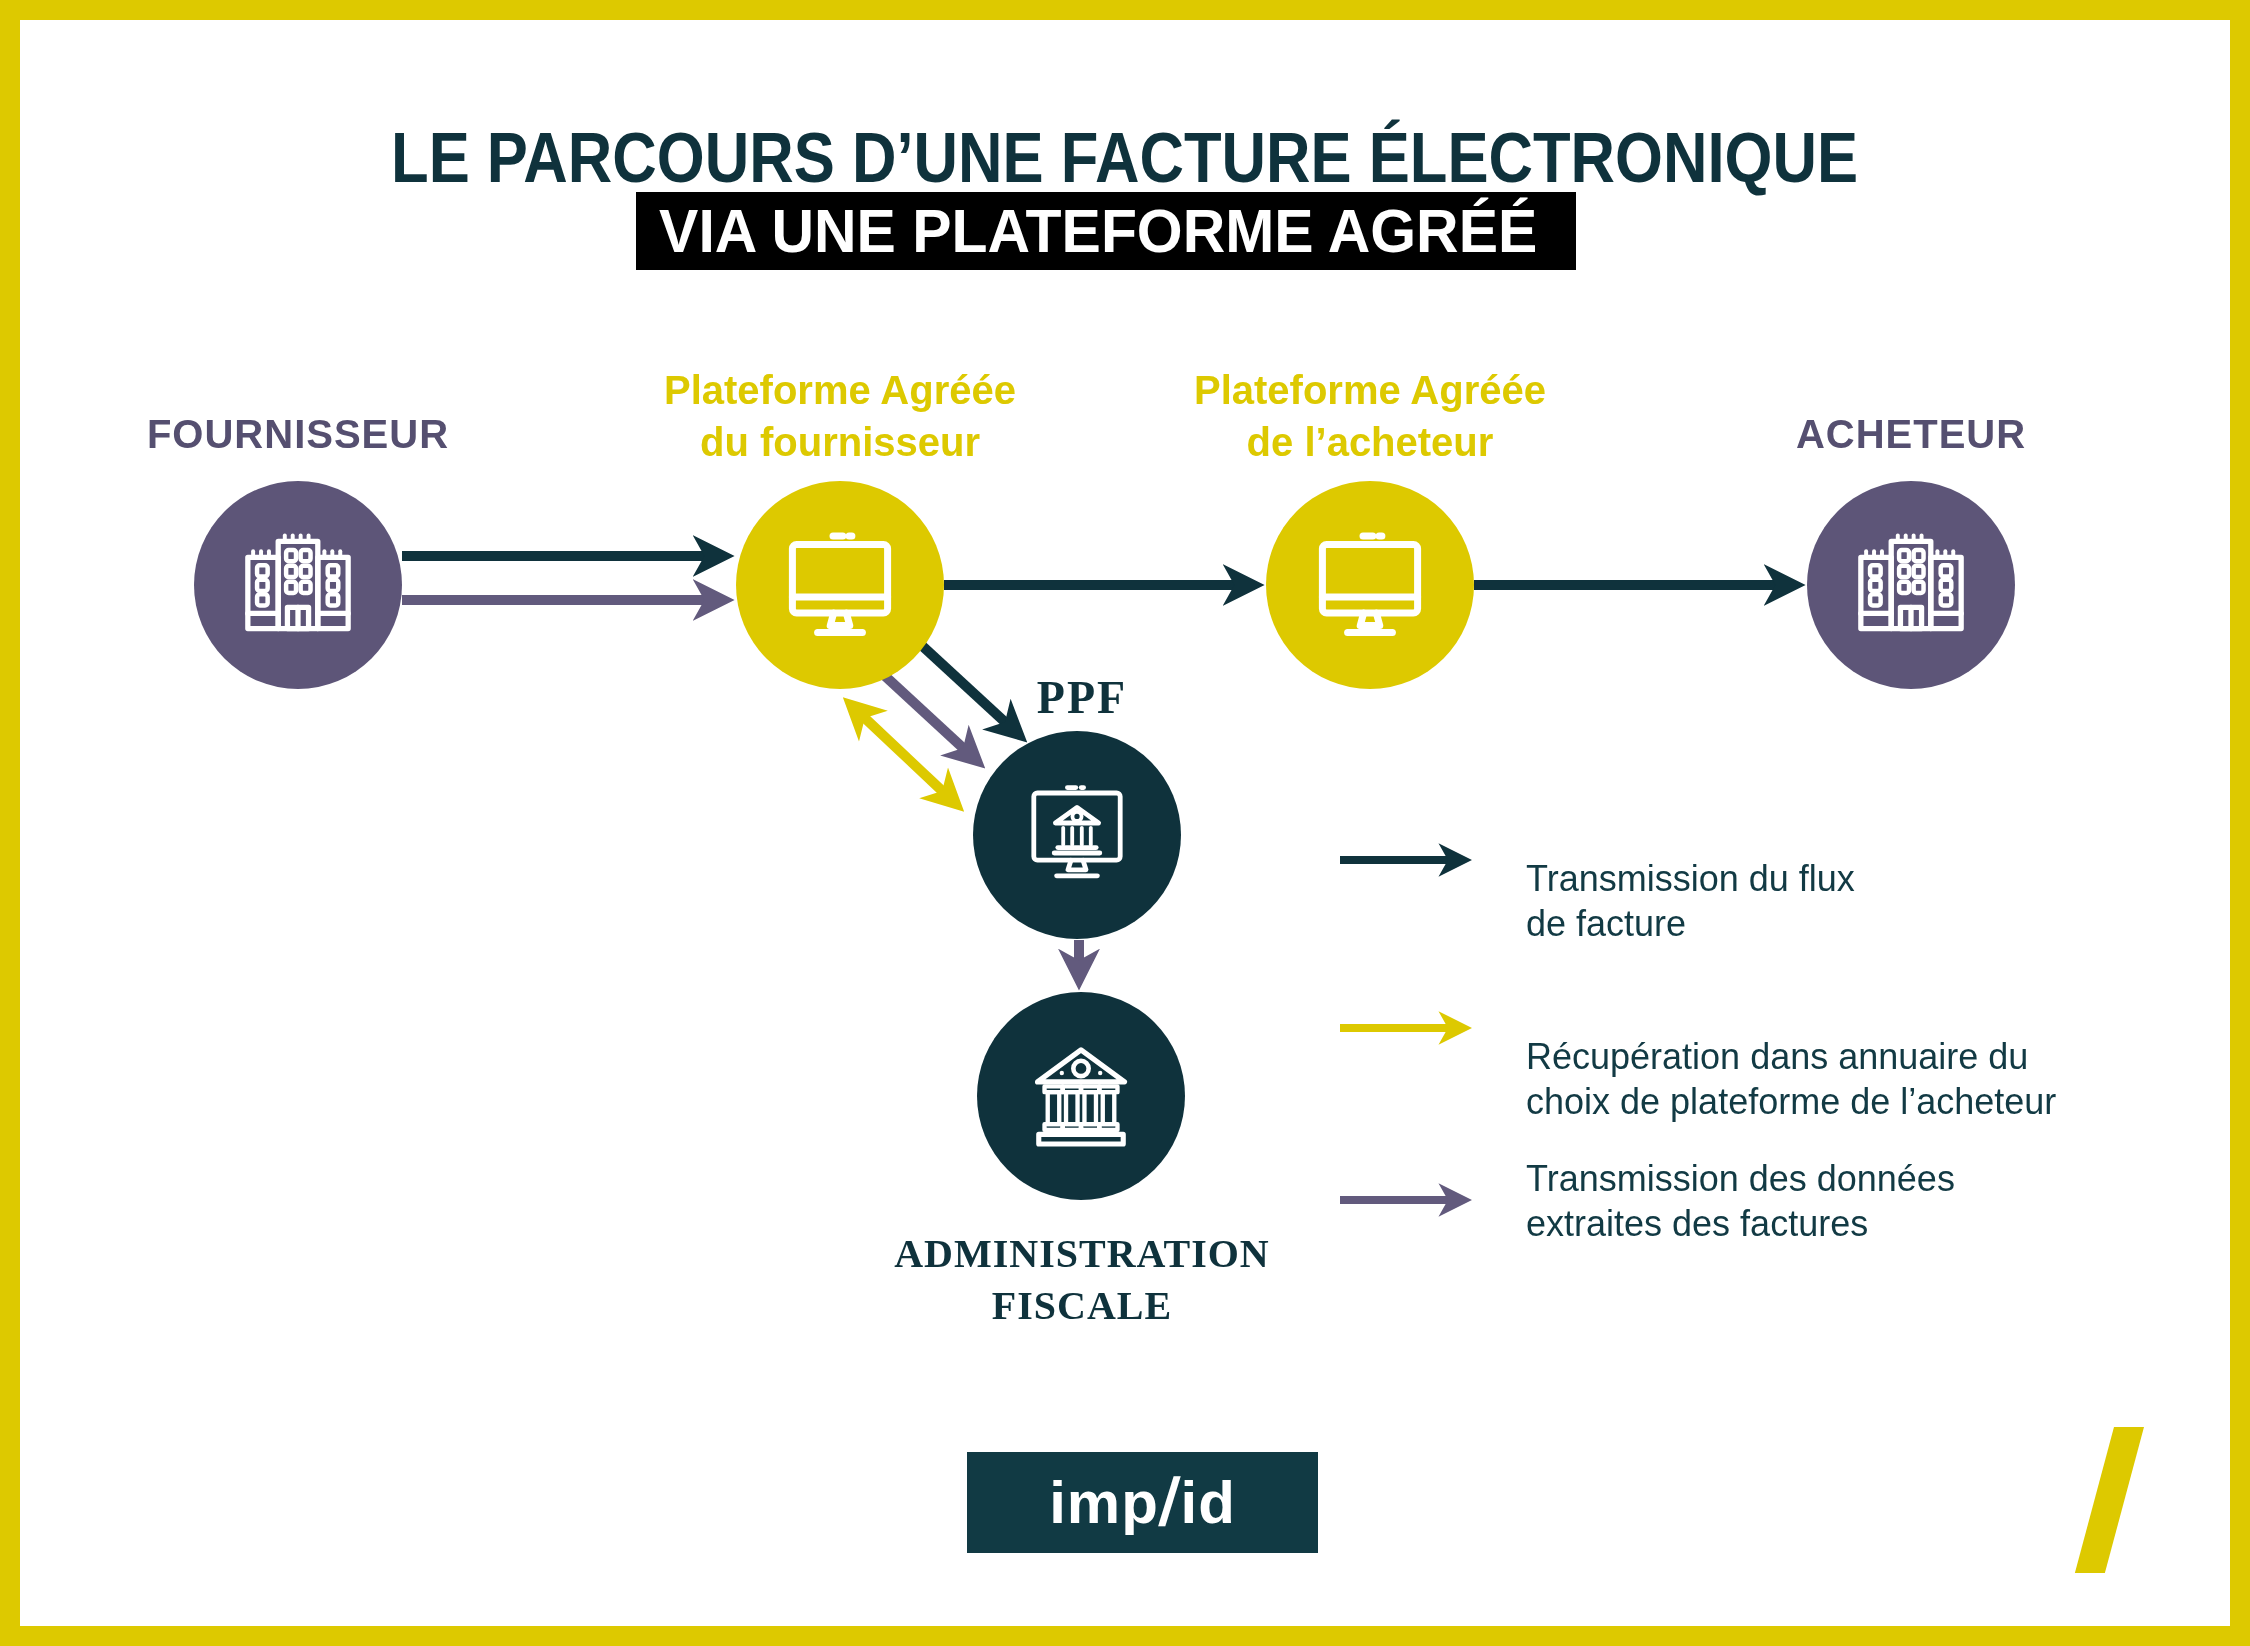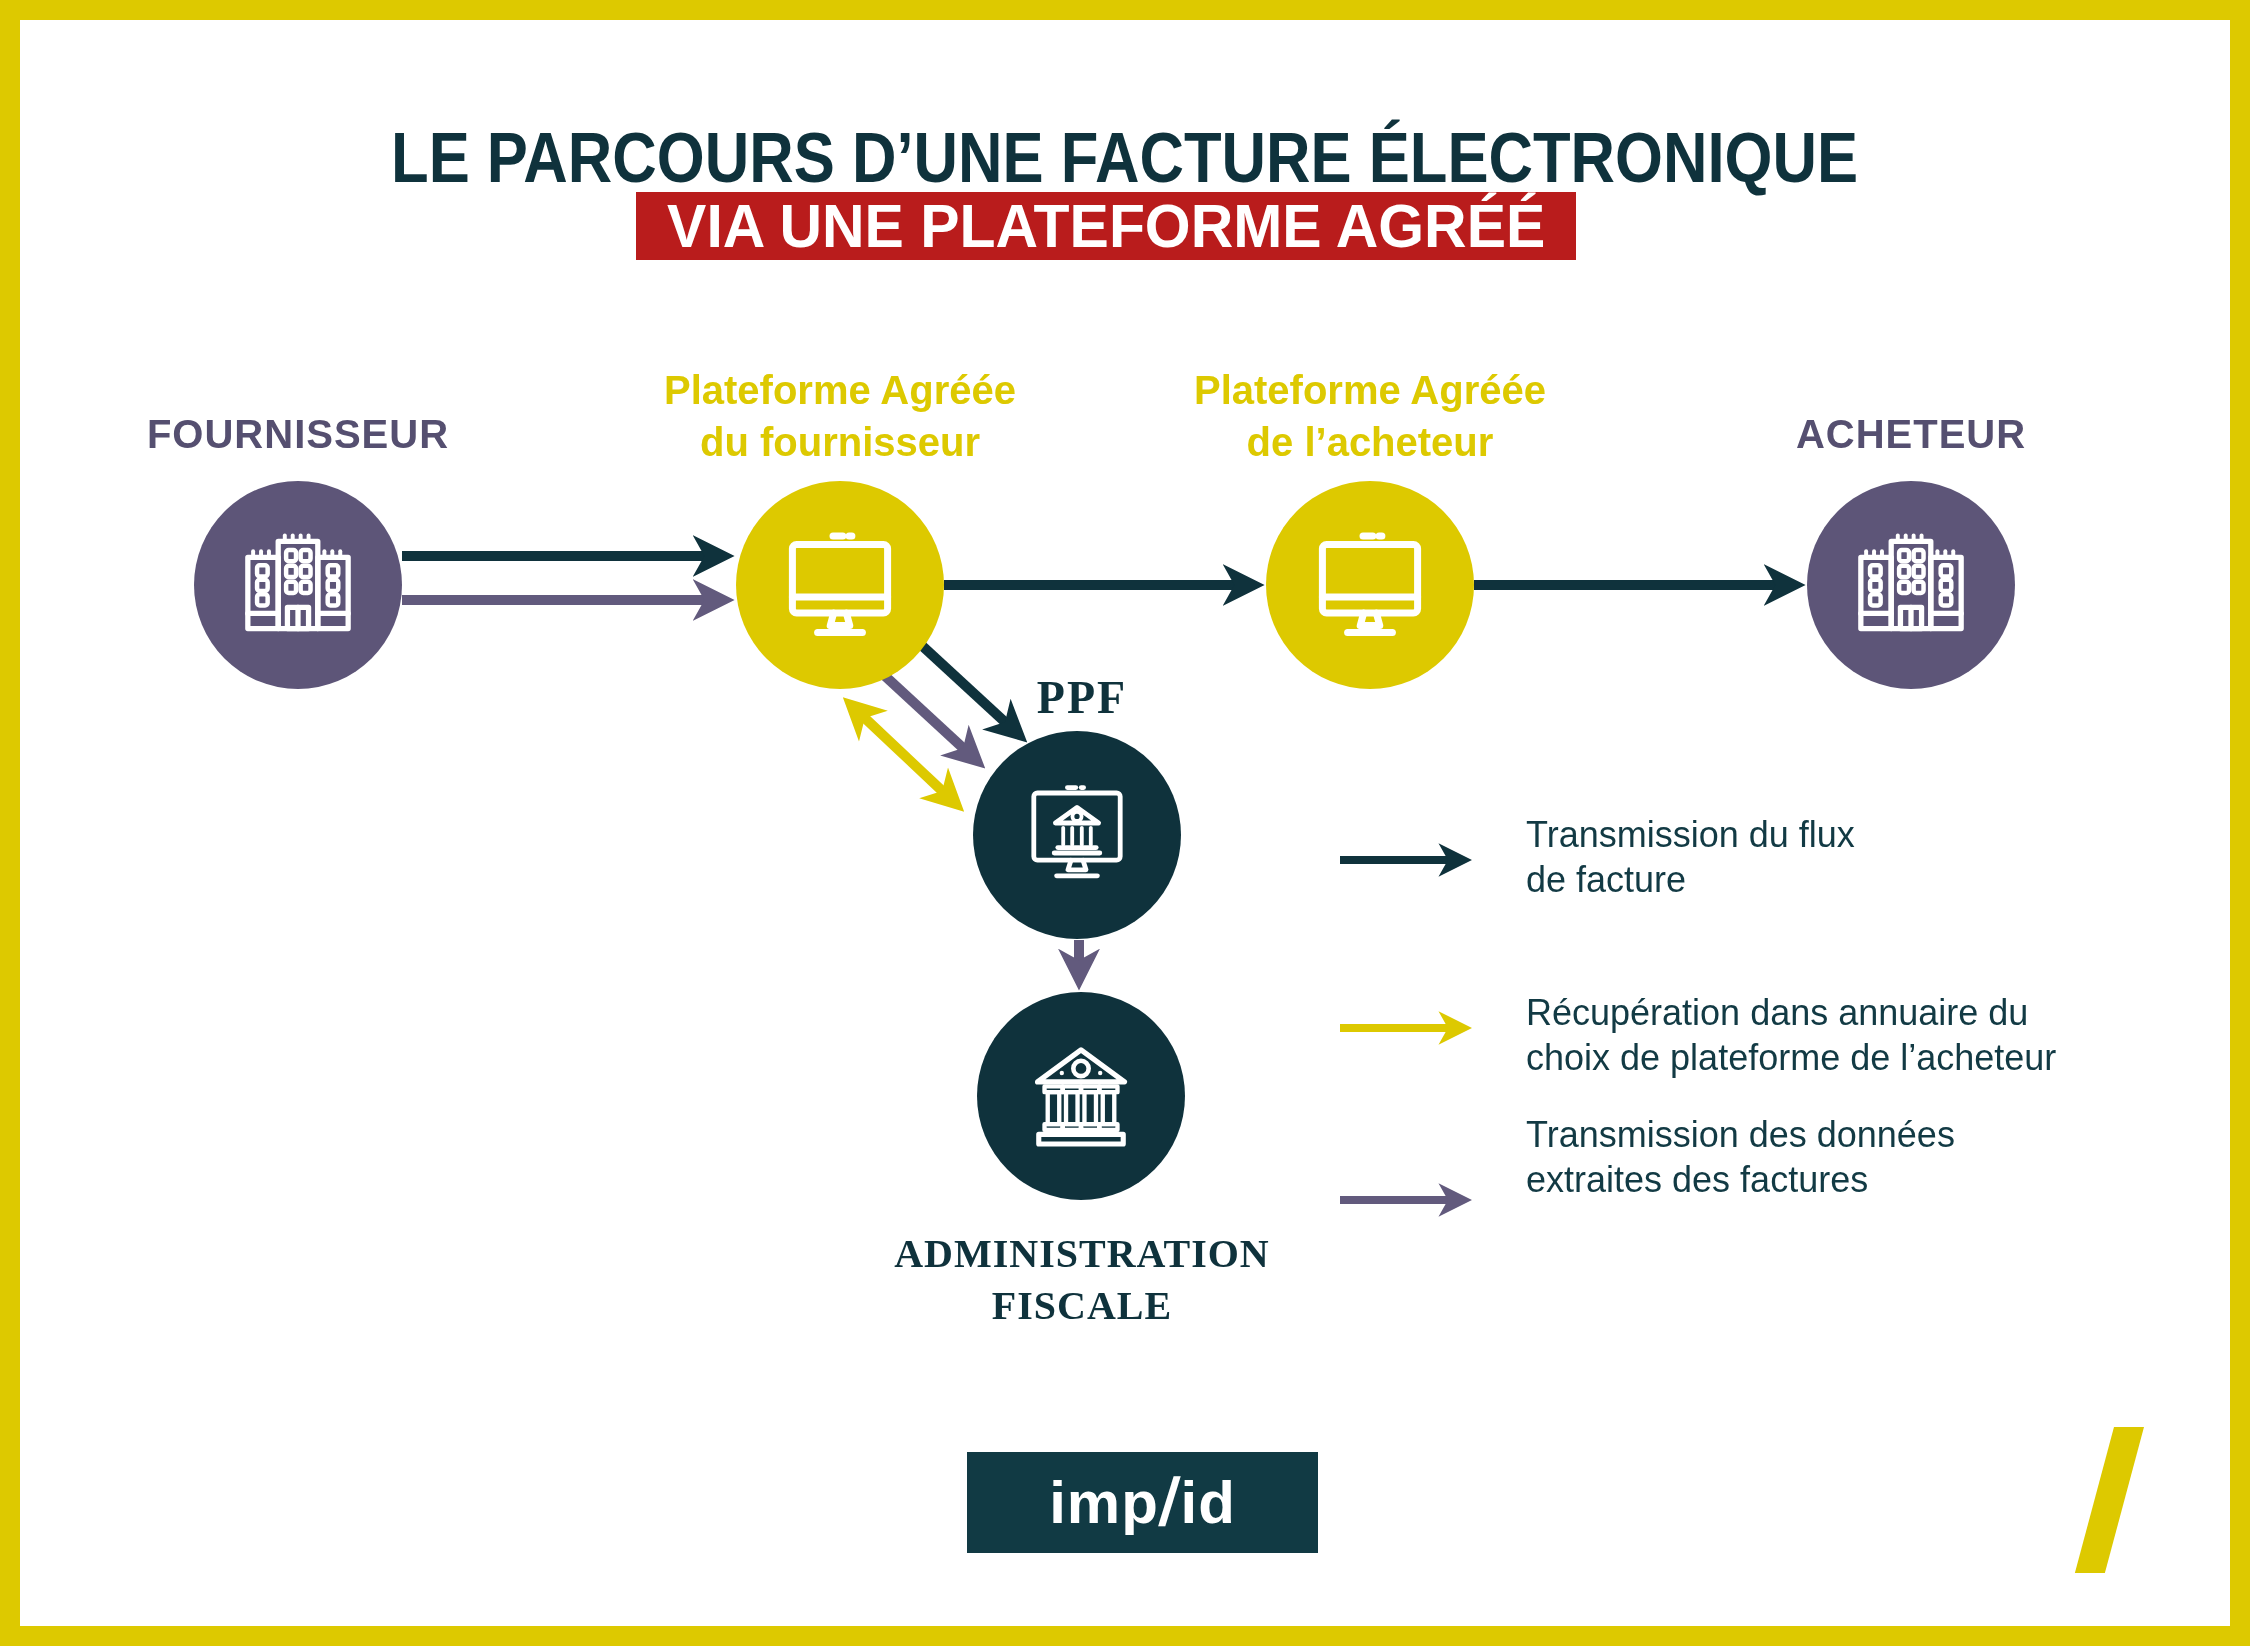--- a/index.html
+++ b/index.html
@@ -5,39 +5,39 @@
   html,body{margin:0;padding:0;background:#fff;}
   .canvas{
     position:relative;width:2250px;height:1646px;background:#ffffff;
     font-family:"Liberation Sans",sans-serif;overflow:hidden;
   }
   .frame{position:absolute;inset:0;border:20px solid #ddc900;z-index:40;pointer-events:none;}
   
   .title1{position:absolute;left:0;right:0;top:123px;text-align:center;z-index:5;
     font-size:70px;font-weight:bold;color:#0f323c;line-height:1;white-space:nowrap;}
   .title1 .squeeze{display:inline-block;transform:scaleX(0.88);transform-origin:center;}
-  .title2{position:absolute;left:636px;top:192px;width:940px;height:68px;background:#b91c1c;
-    display:flex;align-items:center;justify-content:center;z-index:5;}
+  .title2{position:absolute;left:636px;top:192px;width:940px;height:78px;background:#000000;
+    display:flex;align-items:center;z-index:5;}
   .title2 .squeeze{display:inline-block;transform:scaleX(0.95);transform-origin:center;
     font-size:62px;font-weight:bold;color:#ffffff;white-space:nowrap;line-height:1;}
   
   .circle{position:absolute;width:208px;height:208px;border-radius:50%;z-index:10;
     display:flex;align-items:center;justify-content:center;}
   .c-purple{background:#5d5578;}
   .c-yellow{background:#ddc900;}
   .c-navy{background:#0f323c;}
   .lbl{position:absolute;transform:translate(-50%,-50%);text-align:center;white-space:nowrap;
     z-index:12;font-weight:bold;line-height:1.3;}
   .lbl-purple{color:#554f70;font-size:40px;letter-spacing:1px;}
   .lbl-yellow{color:#ddc900;font-size:40px;}
   .lbl-navy{color:#0f323c;font-size:40px;letter-spacing:1px;font-family:Liberation Serif, serif;}
   .lbl-ppf{color:#0f323c;font-size:46px;letter-spacing:2px;}
   
   .legend-text{position:absolute;left:1526px;z-index:12;color:#123a44;font-size:36px;
-    line-height:45px;font-weight:normal;}
+    line-height:45px;font-weight:normal;margin-top:44px;}
   
   .logo-box{position:absolute;left:967px;top:1452px;width:351px;height:101px;background:#113a44;
     display:flex;align-items:center;justify-content:center;z-index:12;}
   .logo-box span{color:#ffffff;font-size:60px;font-weight:bold;letter-spacing:1px;line-height:1;}
   .logo-box .slash{display:inline-block;transform:skewX(-8deg) scaleY(1.12);margin:0 2px;}
   
   .corner-slash{position:absolute;left:2114px;top:1427px;width:30px;height:146px;background:#ddc900;
     transform:skewX(-15deg);transform-origin:top left;z-index:41;}
   
   .arrow-layer{position:absolute;left:0;top:0;z-index:6;}

